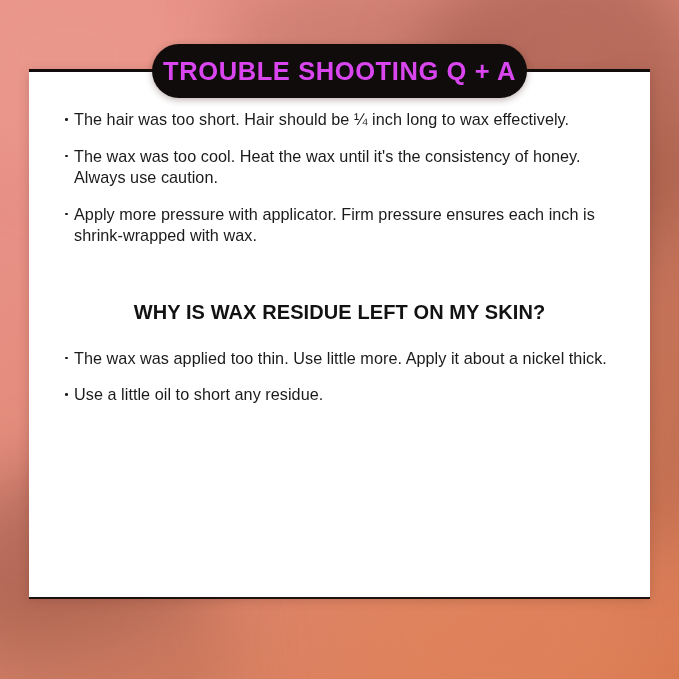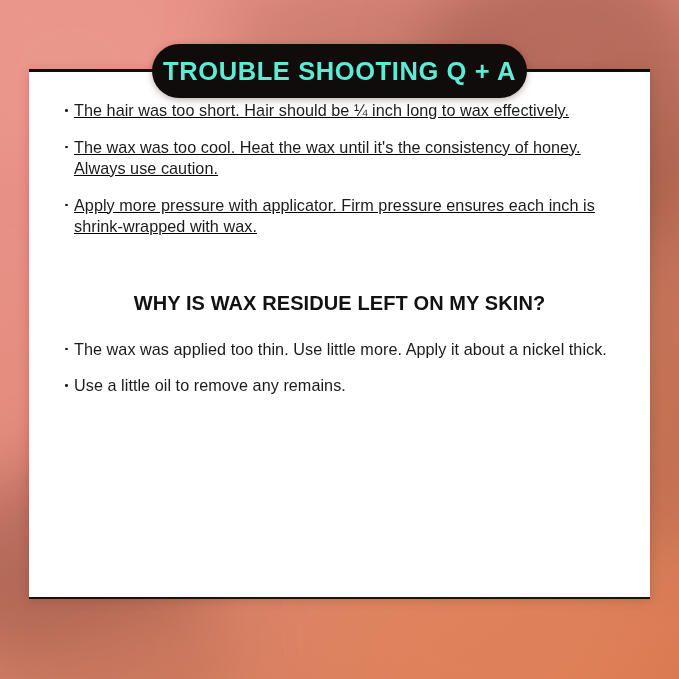--- a/index.html
+++ b/index.html
@@ -93,21 +93,21 @@
     width: 375px;
     height: 54px;
     background: #100c0b;
     border-radius: 27px;
     display: flex;
     align-items: center;
     justify-content: center;
     box-shadow: 0 2px 7px rgba(70, 35, 28, 0.35);
   }
   .title-pill-text {
-    color: #5eead4;
+    color: #d946ef;
     font-size: 25.5px;
     font-weight: bold;
     letter-spacing: 0.6px;
     white-space: nowrap;
     font-family: "Liberation Sans", sans-serif;
   }
 
   
   .card-inner {
     position: absolute;
@@ -128,21 +128,21 @@
     font-family: "Liberation Sans", sans-serif;
   }
   .section-1 .section-heading { margin: 70px 0 0 0; }
   .section-2 .section-heading { margin: 54px 0 0 0; }
 
   .bullet-list {
     list-style: none;
     margin: 0;
     padding: 0;
   }
-  .section-1 .bullet-list { margin-top: 28px; text-decoration: underline; }
+  .section-1 .bullet-list { margin-top: 37px; }
   .section-2 .bullet-list { margin-top: 24px; }
 
   .bullet-item {
     position: relative;
     margin: 0 36px 0 36px;
     padding-left: 9px;
     font-size: 16.2px;
     line-height: 21.5px;
     color: #1b1b1b;
     letter-spacing: 0.05px;
@@ -195,21 +195,21 @@
 
       <div class="section section-2">
         <h2 class="section-heading">WHY IS WAX RESIDUE LEFT ON MY SKIN?</h2>
         <ul class="bullet-list">
           <li class="bullet-item">
             <span class="bullet-dot"></span>
             <span>The wax was applied too thin. Use little more. Apply it about a nickel thick.</span>
           </li>
           <li class="bullet-item">
             <span class="bullet-dot"></span>
-            <span>Use a little oil to remove any remains.</span>
+            <span>Use a little oil to short any residue.</span>
           </li>
         </ul>
       </div>
 
     </div>
   </div>
 
   <div class="title-pill">
     <span class="title-pill-text">TROUBLE SHOOTING Q + A</span>
   </div>

